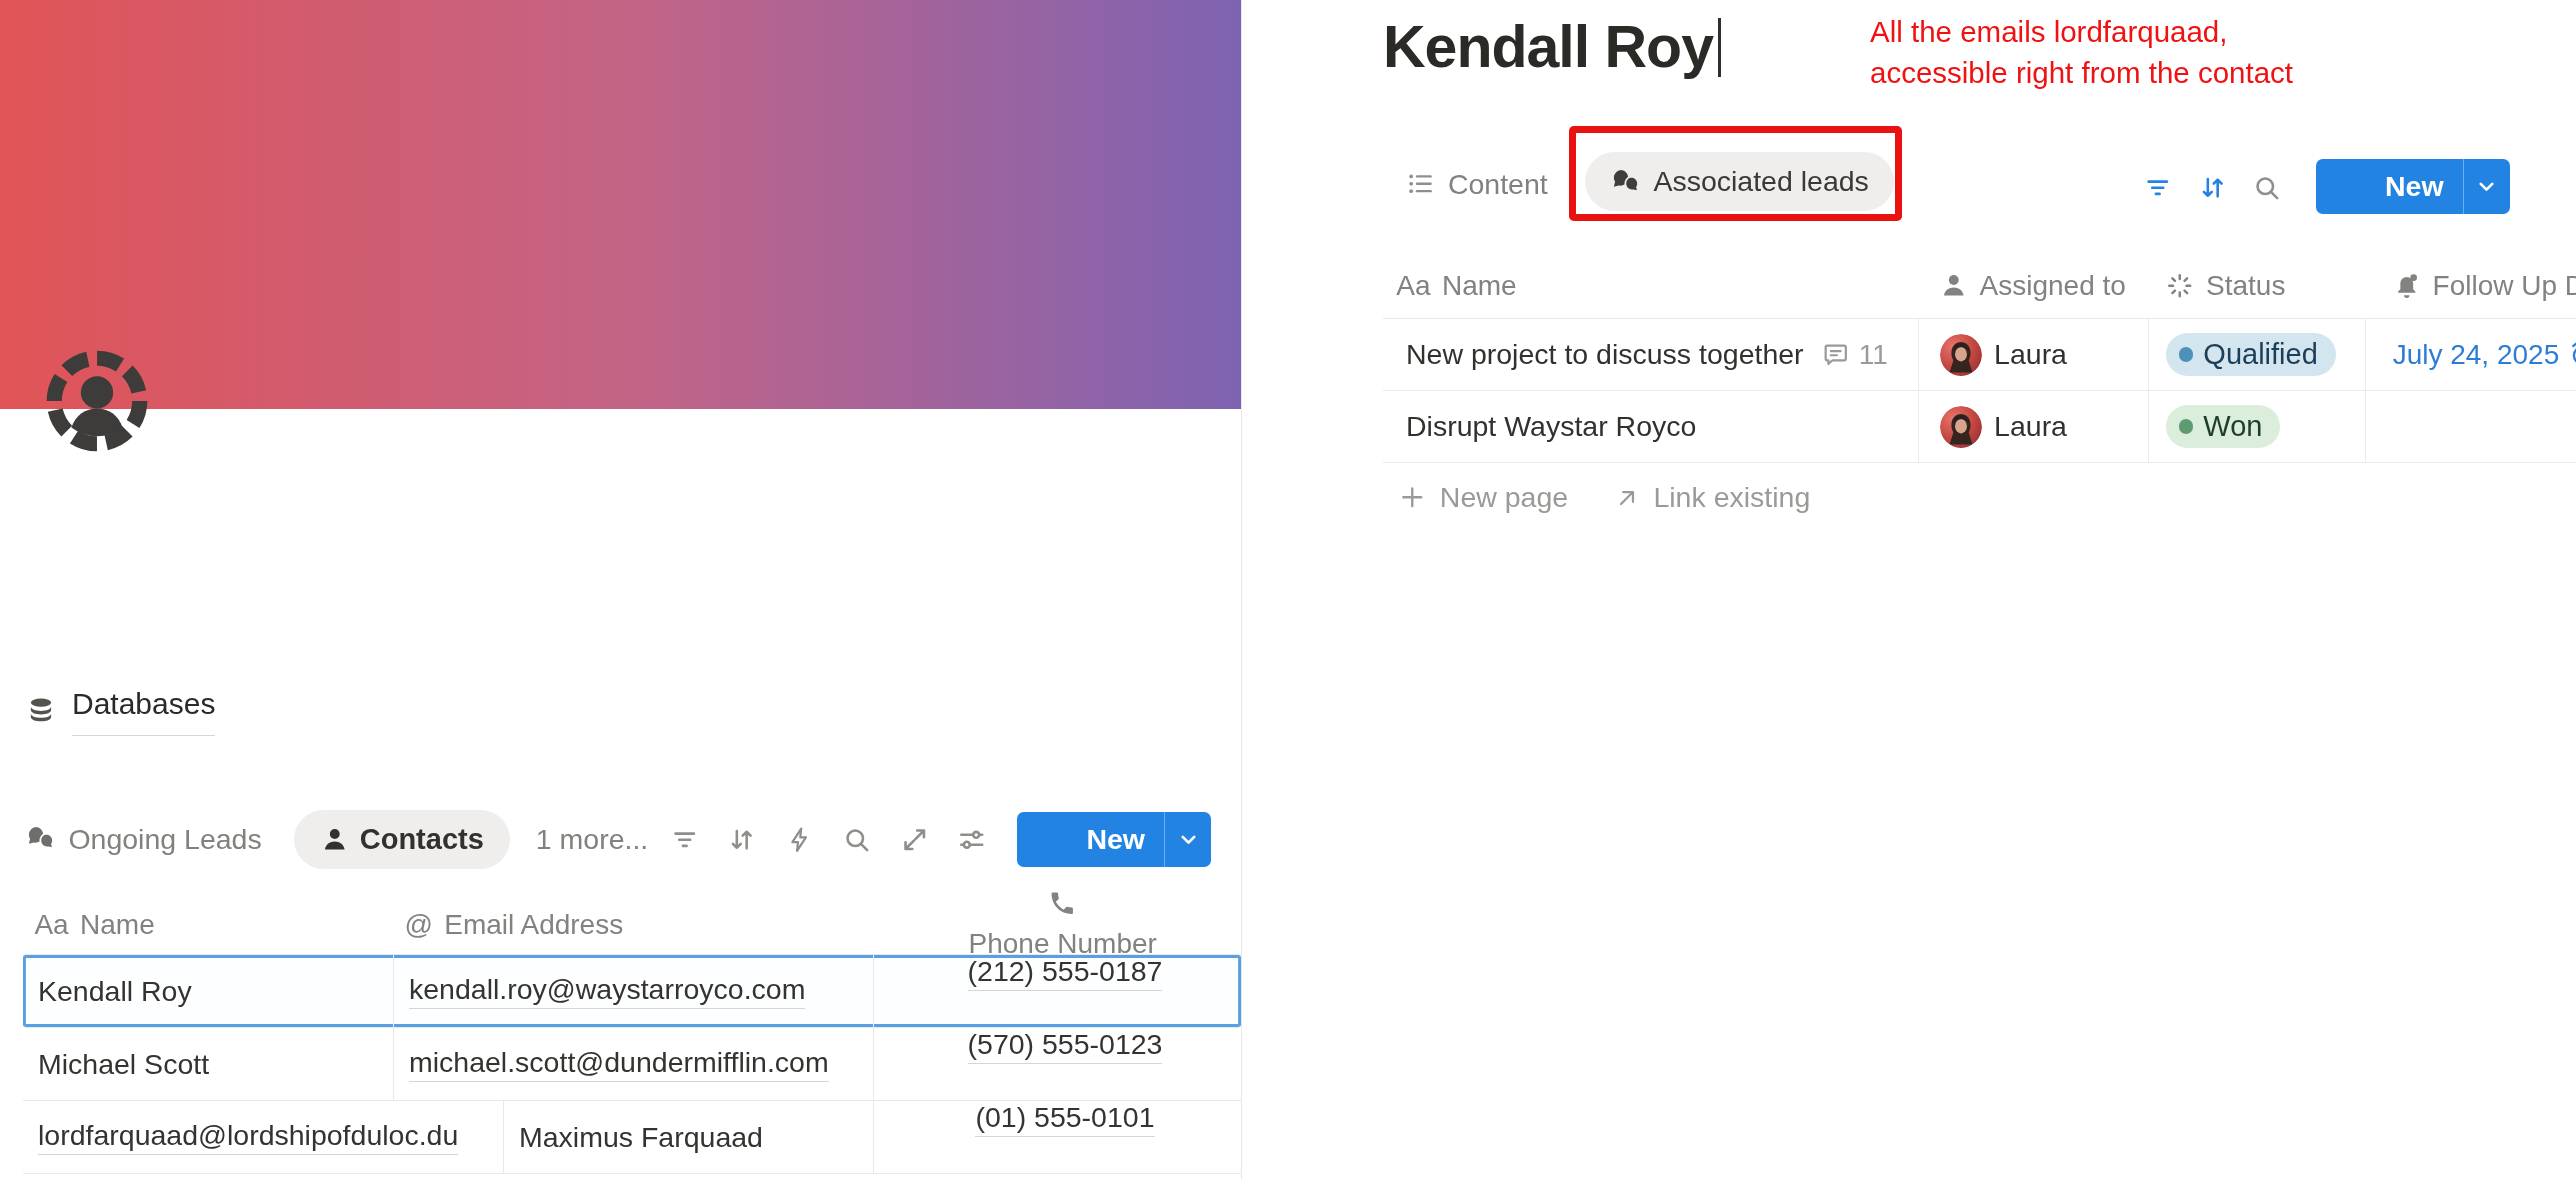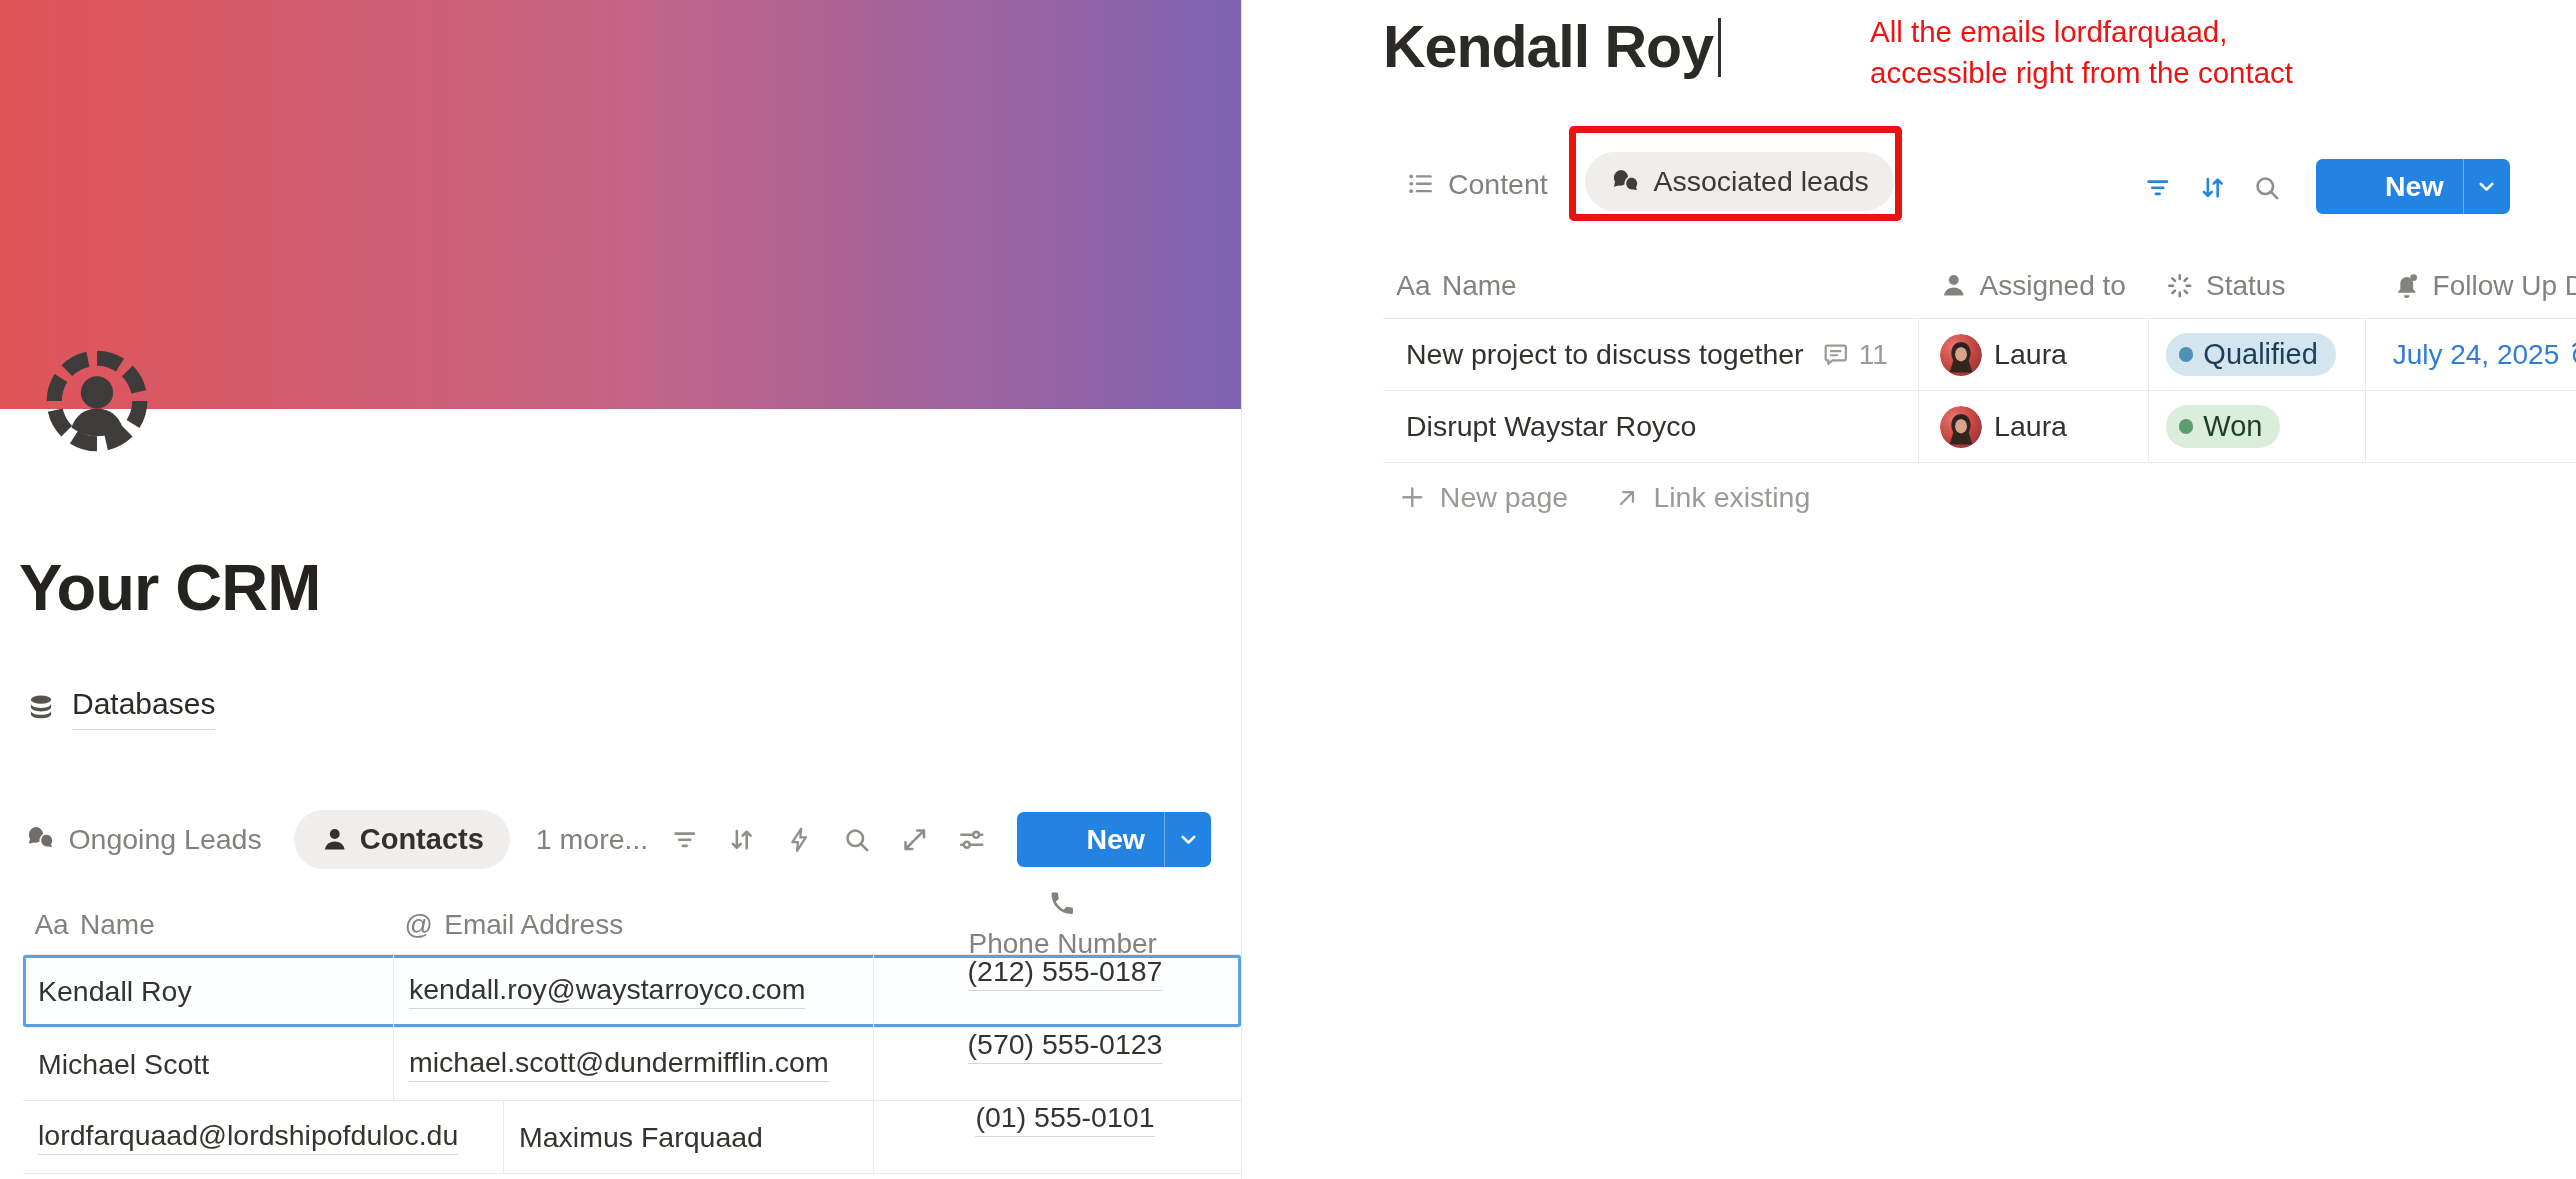--- a/index.html
+++ b/index.html
@@ -10,21 +10,21 @@
 
   
   .left-panel{position:absolute;left:0;top:0;width:1241px;height:1179px;background:#fff;}
   .cover{position:absolute;left:0;top:0;width:1241px;height:409px;
          background:linear-gradient(90deg,#e15457 0%,#c26487 52%,#7e63b2 100%);}
   .page-icon{position:absolute;left:40px;top:344px;width:114px;height:114px;}
   .lp-title{position:absolute;left:19px;top:550px;margin:0;font-size:65px;font-weight:800;
             letter-spacing:-1px;color:#242320;}
   .db-link{position:absolute;left:25px;top:687px;display:flex;align-items:center;gap:15px;
            font-size:30px;font-weight:500;color:#2b2a27;}
-  .db-link .label{border-bottom:1.9px solid #d7d5d1;padding-bottom:8px;}
+  .db-link .label{border-bottom:1.9px solid #d7d5d1;padding-bottom:14px;}
   .lp-views{position:absolute;left:25px;top:809px;width:1186px;height:61px;display:flex;align-items:center;}
   .view-tab{display:flex;align-items:flex-start;gap:12.4px;font-size:28.5px;}
   .view-tab.inactive{color:#82817e;font-weight:500;}
   .view-tab.pill{margin-left:32px;height:59px;padding:0 26px;border-radius:29.5px;background:#efeeec;
                  color:#32312e;font-weight:600;}
   .more-link{margin-left:26px;font-size:28.5px;color:#82817e;}
   .lp-toolbar{margin-left:auto;display:flex;align-items:center;gap:28px;color:#8f8e8b;}
   .tb-icon{width:29.5px;height:29.5px;color:#8f8e8b;}
   .new-btn{display:flex;align-items:center;height:55px;background:#2383e2;border-radius:6.7px;
            color:#fff;font-size:28.5px;font-weight:600;overflow:hidden;padding-left:46px;}
@@ -113,21 +113,20 @@
     <div class="cover"></div>
 
     <div class="page-icon icon">
       <svg viewBox="0 0 120 120">
         <circle cx="60" cy="60" r="45" fill="none" stroke="#3d3c3a" stroke-width="16" stroke-dasharray="25.5 9.8"></circle>
         <circle cx="60" cy="51" r="17" fill="#3d3c3a"></circle>
         <path d="M33 88c4.5-13 15-20 27-20s22.5 7 27 20a45 45 0 0 1-54 0z" fill="#3d3c3a"></path>
       </svg>
     </div>
 
-    <h1 class="lp-title">Your CRM</h1>
 
     <div class="db-link">
       <span class="icon" style="width:32px;height:32px;color:#55534e">
         <svg viewBox="0 0 24 24" fill="currentColor">
           <ellipse cx="12" cy="5" rx="7.6" ry="3.1"></ellipse>
           <path d="M4.4 8.1c0 1.7 3.4 3.1 7.6 3.1s7.6-1.4 7.6-3.1v2.6c0 1.7-3.4 3.1-7.6 3.1s-7.6-1.4-7.6-3.1z"></path>
           <path d="M4.4 13.3c0 1.7 3.4 3.1 7.6 3.1s7.6-1.4 7.6-3.1v2.6c0 1.7-3.4 3.1-7.6 3.1s-7.6-1.4-7.6-3.1z"></path>
         </svg>
       </span>
       <span class="label">Databases</span>

